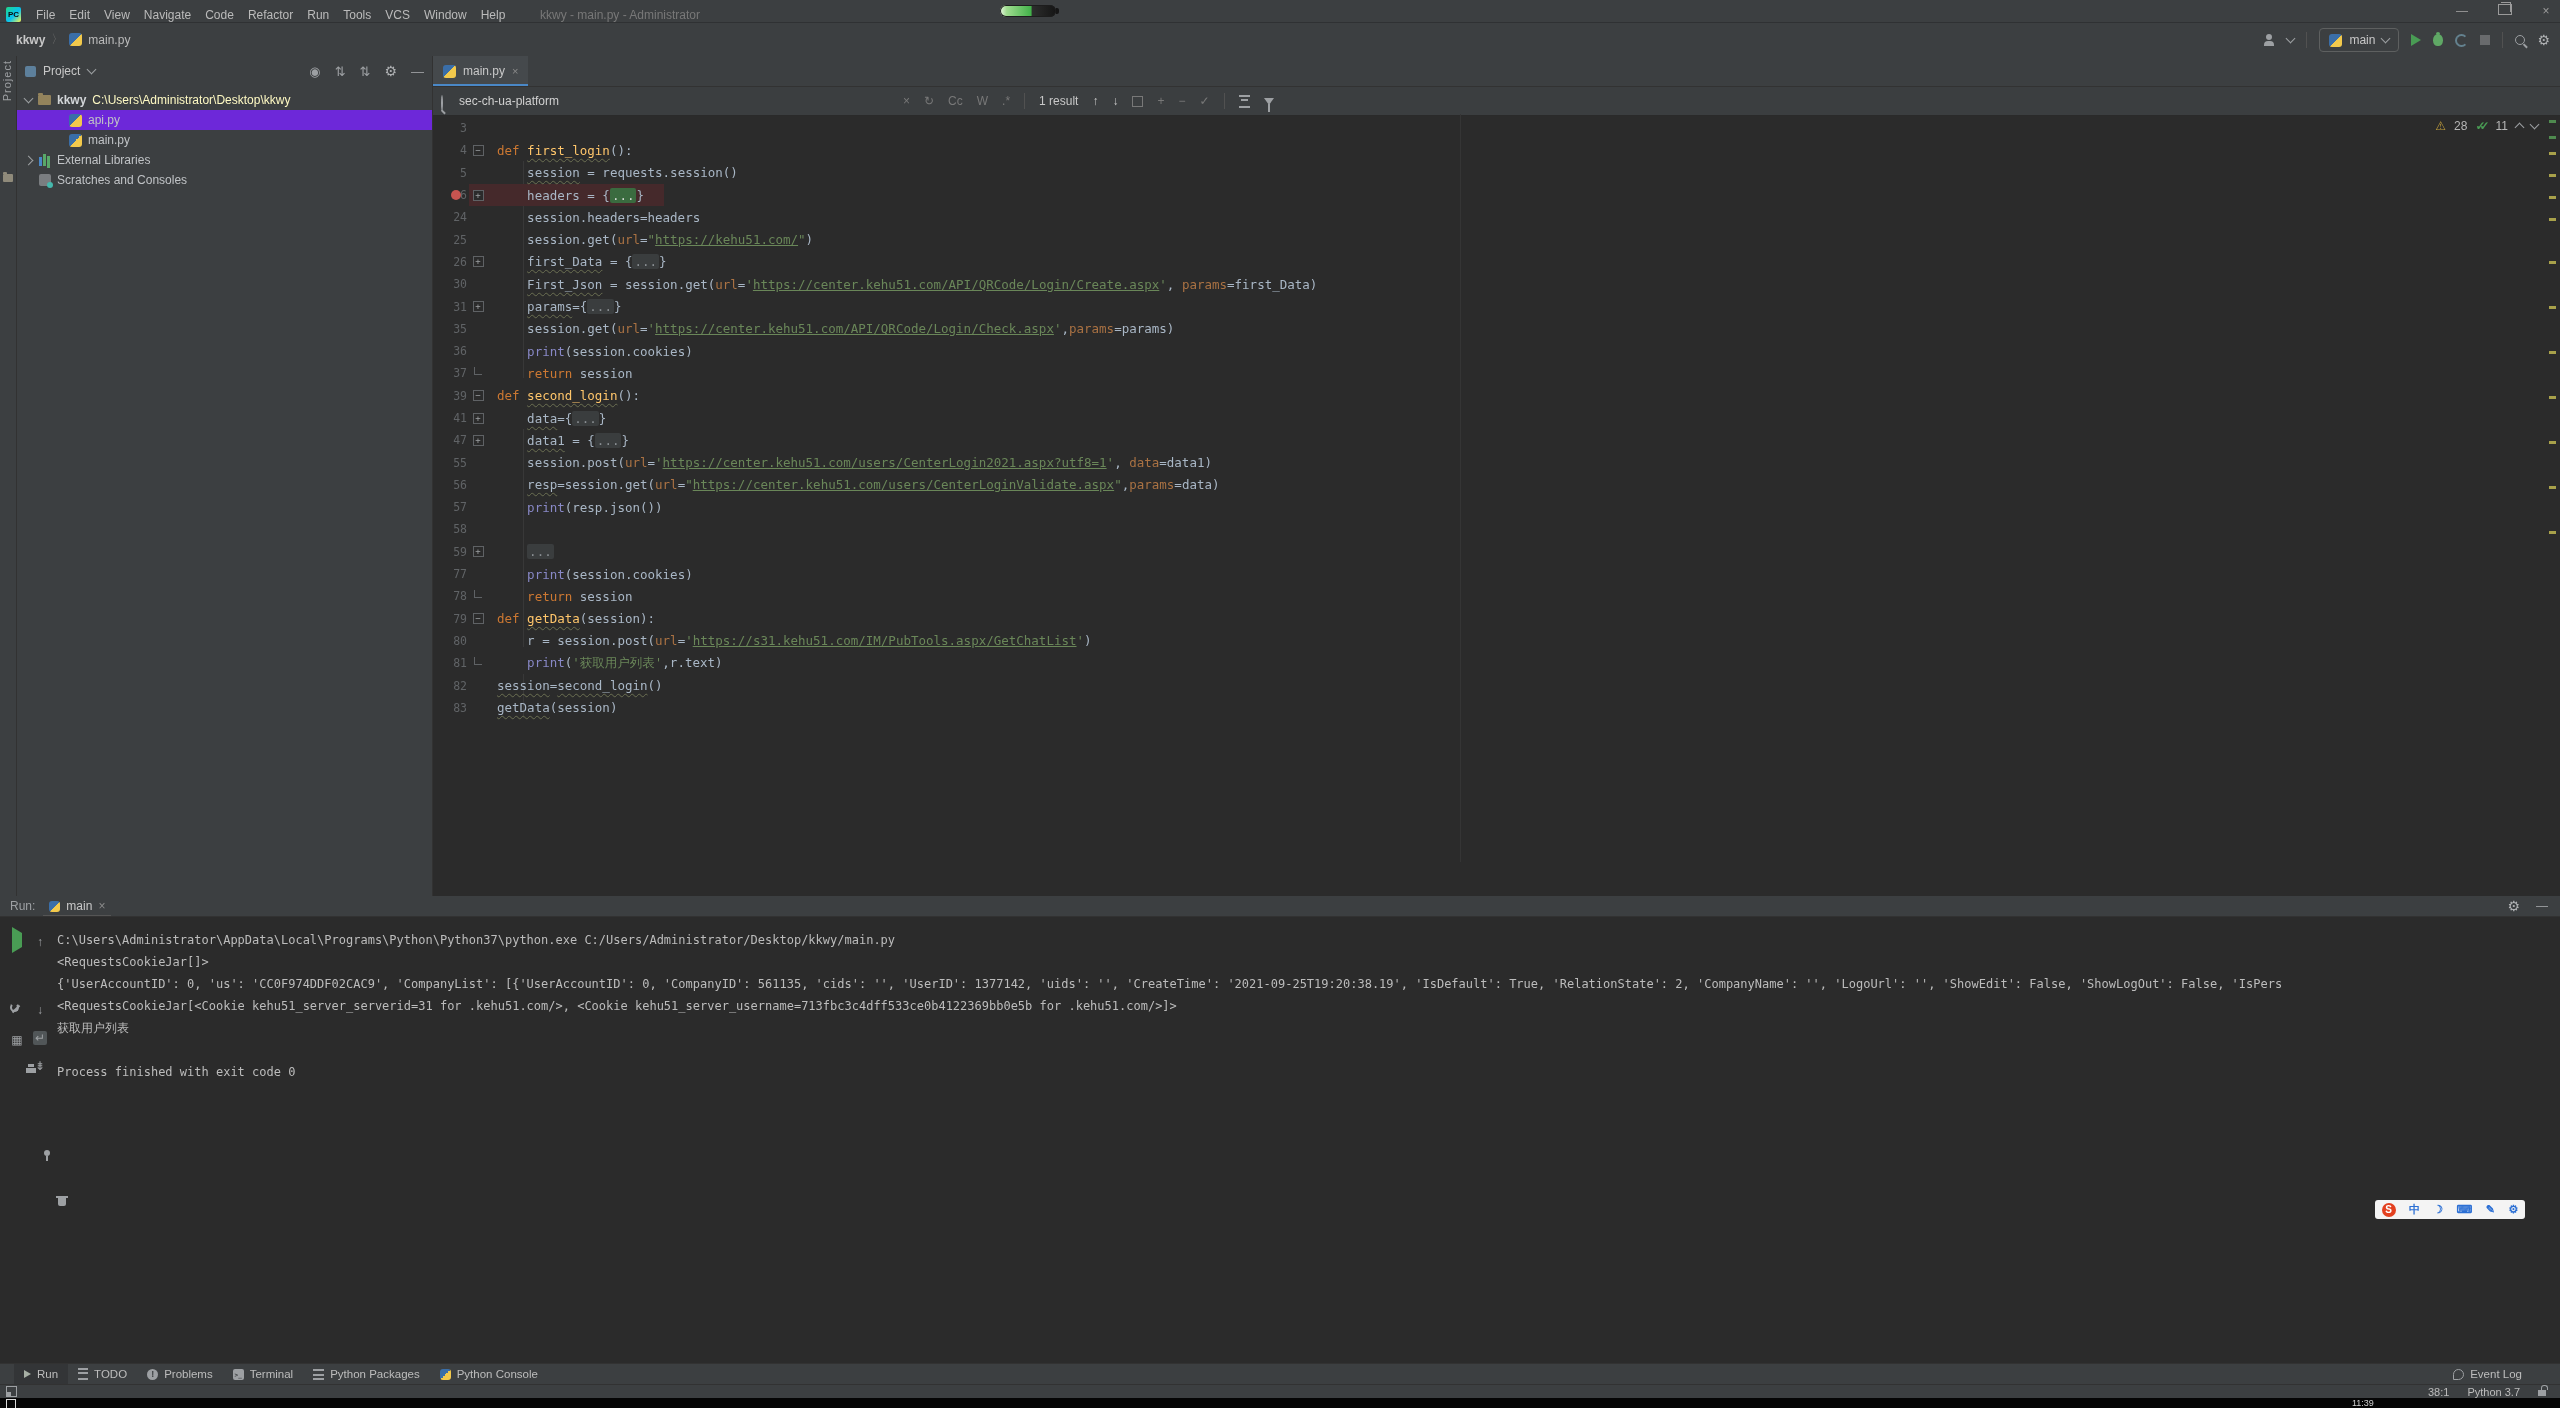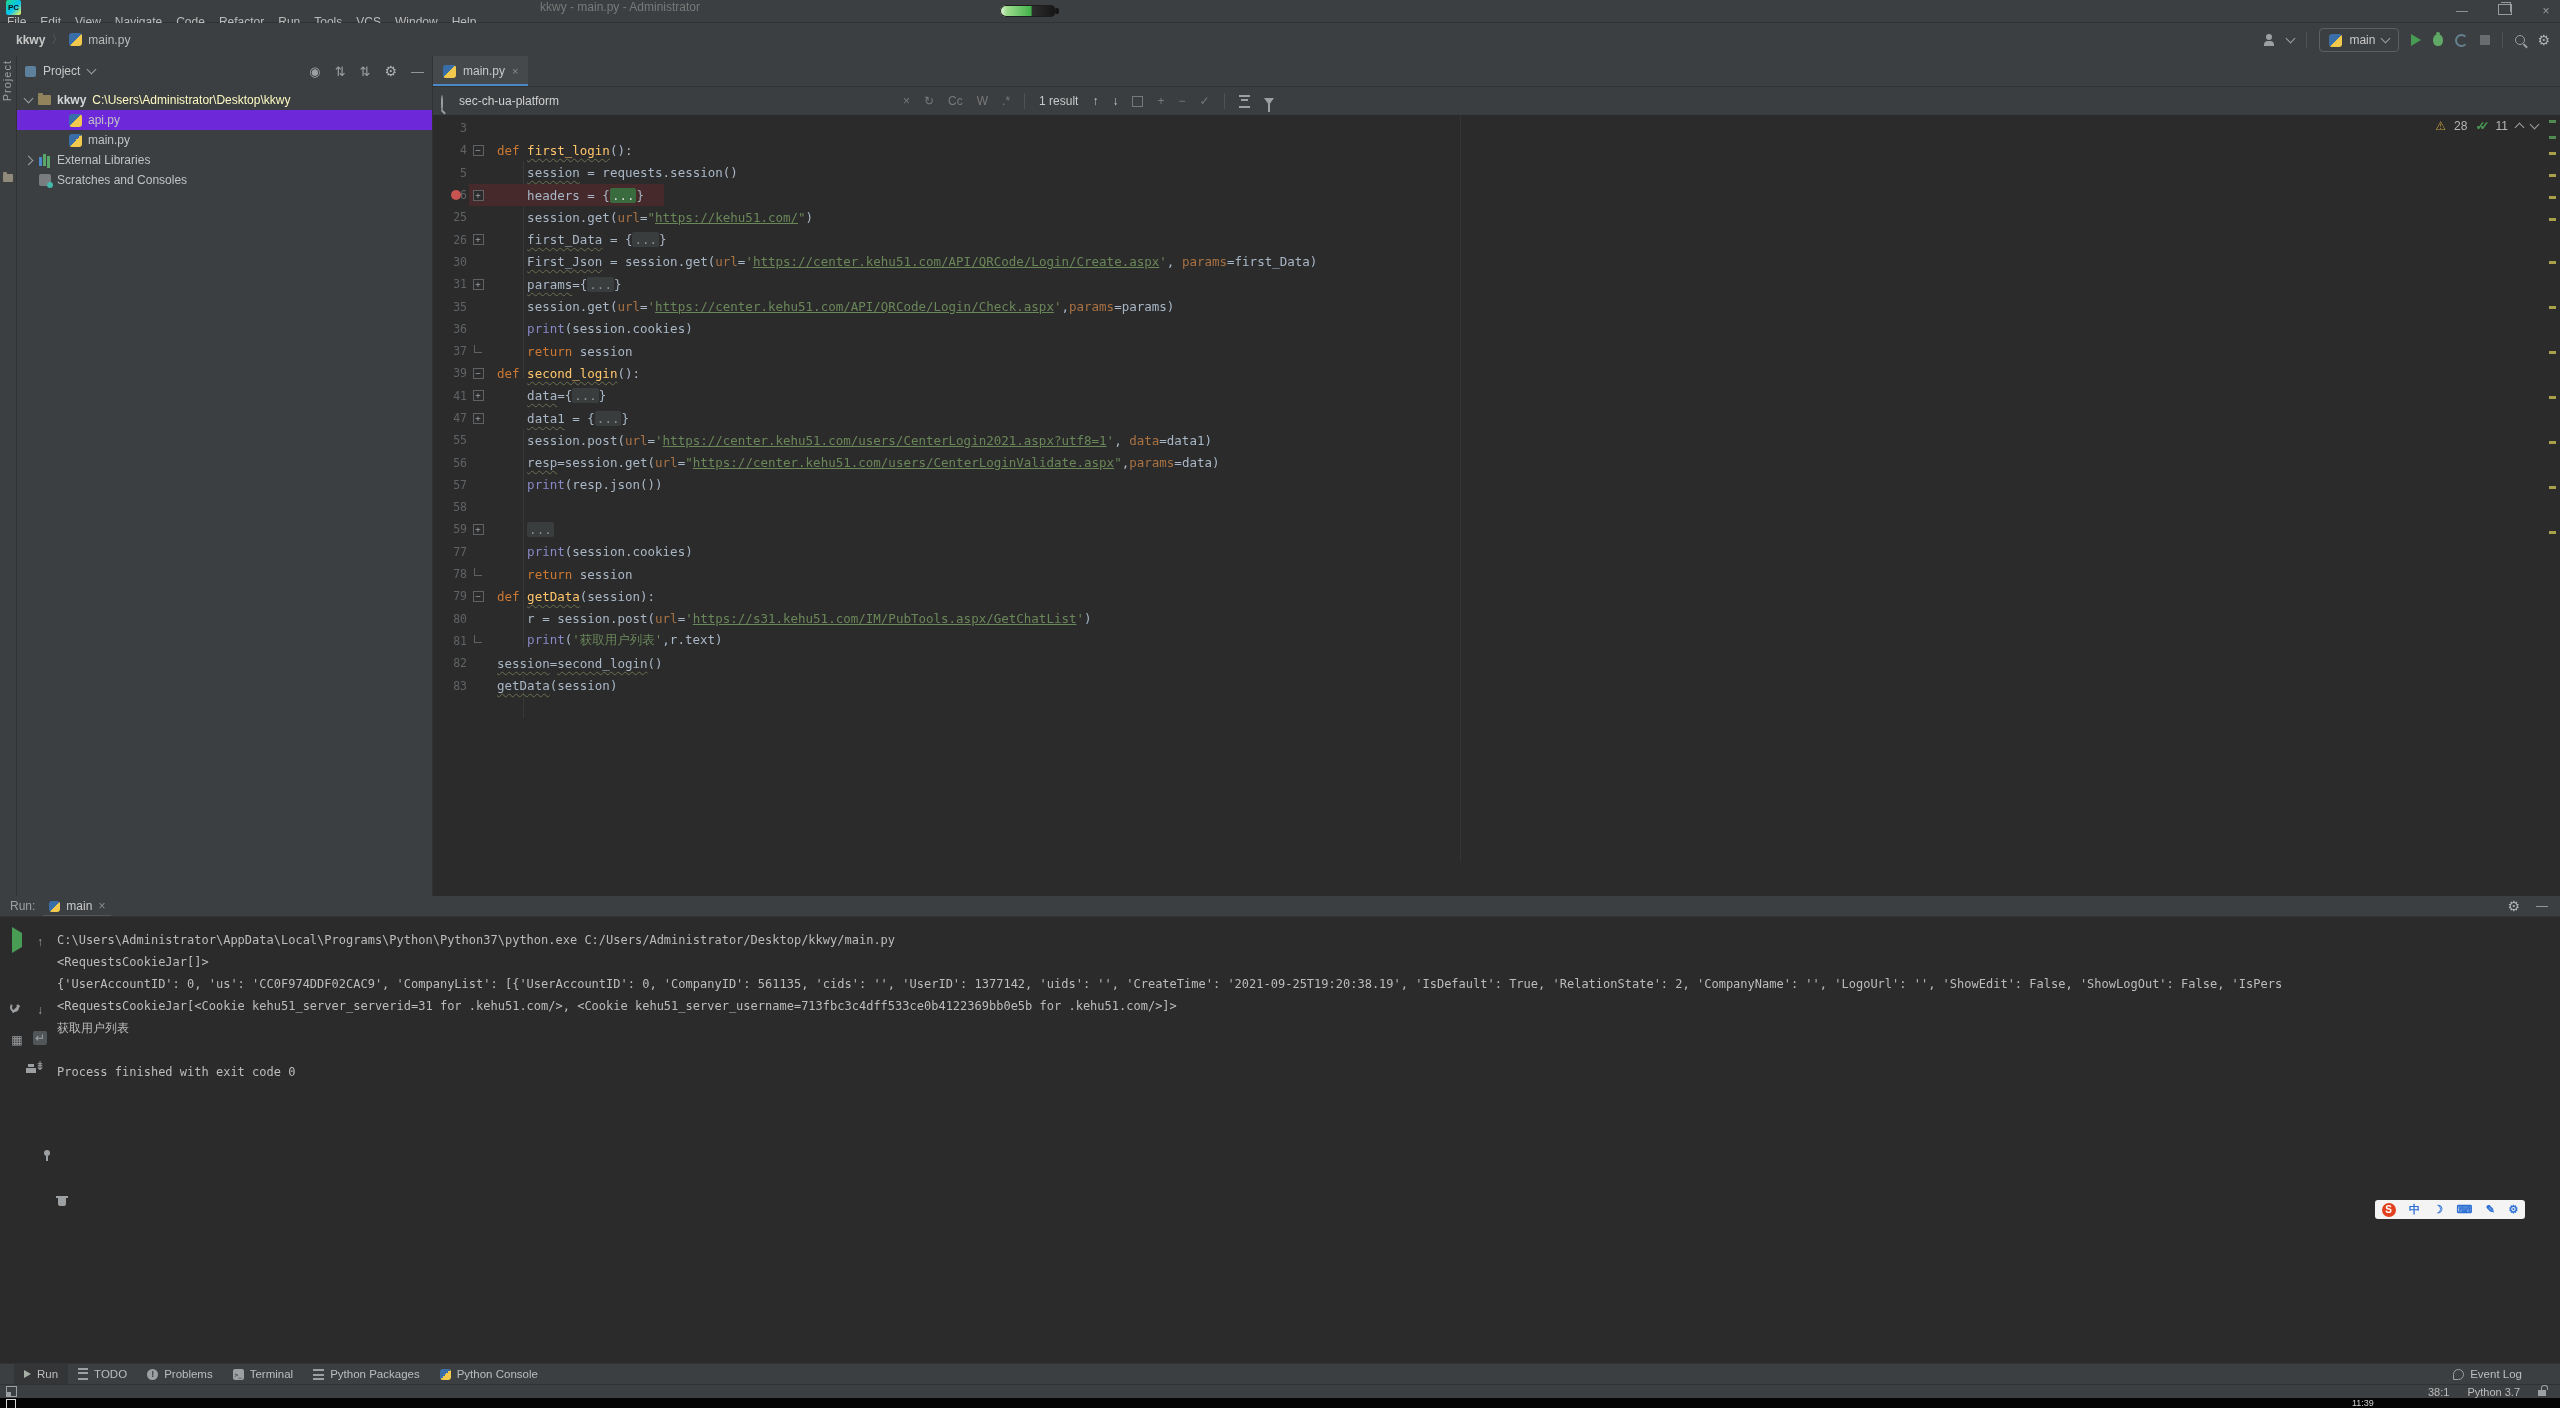--- a/index.html
+++ b/index.html
@@ -1,21 +1,21 @@
 <!DOCTYPE html>
 <html><head>
 <meta charset="utf-8">
 <style>
   html,body{margin:0;padding:0;background:#141414;}
   .ide{position:relative;width:2560px;height:1408px;background:#3c3f41;
        font-family:"Liberation Sans",sans-serif;font-size:12px;color:#bbbbbb;overflow:hidden;}
 
   
   .titlebar{position:absolute;left:0;top:0;right:0;height:22px;background:#3c3f41;
-            border-bottom:1px solid #2f3133;display:flex;align-items:flex-start;flex-direction:column;}
+            border-bottom:1px solid #2f3133;display:flex;align-items:flex-end;}
   .app-logo{width:15px;height:15px;margin:0 8px 0 6px;border-radius:2px;
             background:linear-gradient(135deg,#21d789,#07c3f2 55%,#fcf84a);
             color:#0c0c0c;font:bold 8px/15px "Liberation Sans",sans-serif;text-align:center;}
   .menu-item{padding:0 7px;color:#bbbbbb;cursor:default;}
   .win-title{position:absolute;left:540px;color:#787878;}
   .battery{position:absolute;left:1000px;top:5px;width:56px;height:12px;border-radius:6px;
            background:linear-gradient(90deg,#e9f7e2 0%,#9fdc8f 12%,#43b24a 55%,#2c2d2c 58%,#151515 100%);
            box-shadow:0 0 0 1px #1d1d1d inset;}
   .battery::after{content:"";position:absolute;right:-3px;top:3px;width:3px;height:6px;background:#151515;border-radius:0 2px 2px 0;}
   .win-btns{position:absolute;right:8px;top:0;height:22px;display:flex;gap:30px;align-items:center;color:#9a9a9a;}
@@ -313,20 +313,21 @@
 
     <div class="code" id="code-area">
         <div class="code-pad"></div>
         <div class="guide" style="left: 90px; top: 47px; height: 217px; position: absolute;"></div>
         <div class="guide" style="left: 90px; top: 315px; height: 218px; position: absolute;"></div>
         <div class="guide" style="left: 90px; top: 560px; height: 44px; position: absolute;"></div>
         <div class="code-line"><span class="num">3</span><span class="foldcol"></span><span class="codetext"></span></div>
         <div class="code-line"><span class="num">4</span><span class="foldcol"><span class="fold-box">−</span></span><span class="codetext"><span class="c-k">def </span><span class="c-fw">first_login</span><span class="c-p">():</span></span></div>
         <div class="code-line"><span class="num">5</span><span class="foldcol"></span><span class="codetext"><span class="c-p">    </span><span class="c-w">session</span><span class="c-p"> = requests.session()</span></span></div>
         <div class="code-line"><div class="bp-band"></div><div class="bp-dot"></div><span class="num">6</span><span class="foldcol"><span class="fold-box">+</span></span><span class="codetext"><span class="c-p">    headers = {</span><span class="c-H">...</span><span class="c-p">}</span></span></div>
+        <div class="code-line"><span class="num">24</span><span class="foldcol"></span><span class="codetext"><span class="c-p">    session.headers=headers</span></span></div>
         <div class="code-line"><span class="num">25</span><span class="foldcol"></span><span class="codetext"><span class="c-p">    session.get(</span><span class="c-a">url</span><span class="c-p">=</span><span class="c-s">"</span><span class="c-u">https://kehu51.com/</span><span class="c-s">"</span><span class="c-p">)</span></span></div>
         <div class="code-line"><span class="num">26</span><span class="foldcol"><span class="fold-box">+</span></span><span class="codetext"><span class="c-p">    </span><span class="c-w">first_Data</span><span class="c-p"> = {</span><span class="c-F">...</span><span class="c-p">}</span></span></div>
         <div class="code-line"><span class="num">30</span><span class="foldcol"></span><span class="codetext"><span class="c-p">    </span><span class="c-w">First_Json</span><span class="c-p"> = session.get(</span><span class="c-a">url</span><span class="c-p">=</span><span class="c-s">'</span><span class="c-u">https://center.kehu51.com/API/QRCode/Login/Create.aspx</span><span class="c-s">'</span><span class="c-p">, </span><span class="c-a">params</span><span class="c-p">=first_Data)</span></span></div>
         <div class="code-line"><span class="num">31</span><span class="foldcol"><span class="fold-box">+</span></span><span class="codetext"><span class="c-p">    </span><span class="c-w">params</span><span class="c-p">={</span><span class="c-F">...</span><span class="c-p">}</span></span></div>
         <div class="code-line"><span class="num">35</span><span class="foldcol"></span><span class="codetext"><span class="c-p">    session.get(</span><span class="c-a">url</span><span class="c-p">=</span><span class="c-s">'</span><span class="c-u">https://center.kehu51.com/API/QRCode/Login/Check.aspx</span><span class="c-s">'</span><span class="c-p">,</span><span class="c-a">params</span><span class="c-p">=params)</span></span></div>
         <div class="code-line"><span class="num">36</span><span class="foldcol"></span><span class="codetext"><span class="c-p">    </span><span class="c-b">print</span><span class="c-p">(session.cookies)</span></span></div>
         <div class="code-line"><span class="num">37</span><span class="foldcol"><span class="fold-end"></span></span><span class="codetext"><span class="c-p">    </span><span class="c-k">return</span><span class="c-p"> session</span></span></div>
         <div class="code-line"><span class="num">39</span><span class="foldcol"><span class="fold-box">−</span></span><span class="codetext"><span class="c-k">def </span><span class="c-fw">second_login</span><span class="c-p">():</span></span></div>
         <div class="code-line"><span class="num">41</span><span class="foldcol"><span class="fold-box">+</span></span><span class="codetext"><span class="c-p">    </span><span class="c-w">data</span><span class="c-p">={</span><span class="c-F">...</span><span class="c-p">}</span></span></div>
         <div class="code-line"><span class="num">47</span><span class="foldcol"><span class="fold-box">+</span></span><span class="codetext"><span class="c-p">    </span><span class="c-w">data1</span><span class="c-p"> = {</span><span class="c-F">...</span><span class="c-p">}</span></span></div>

